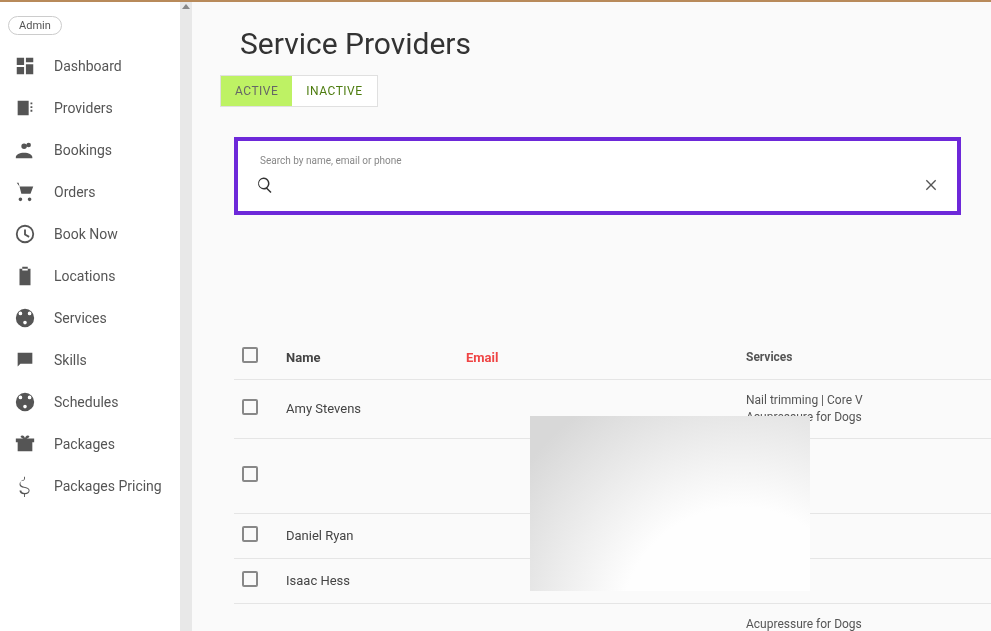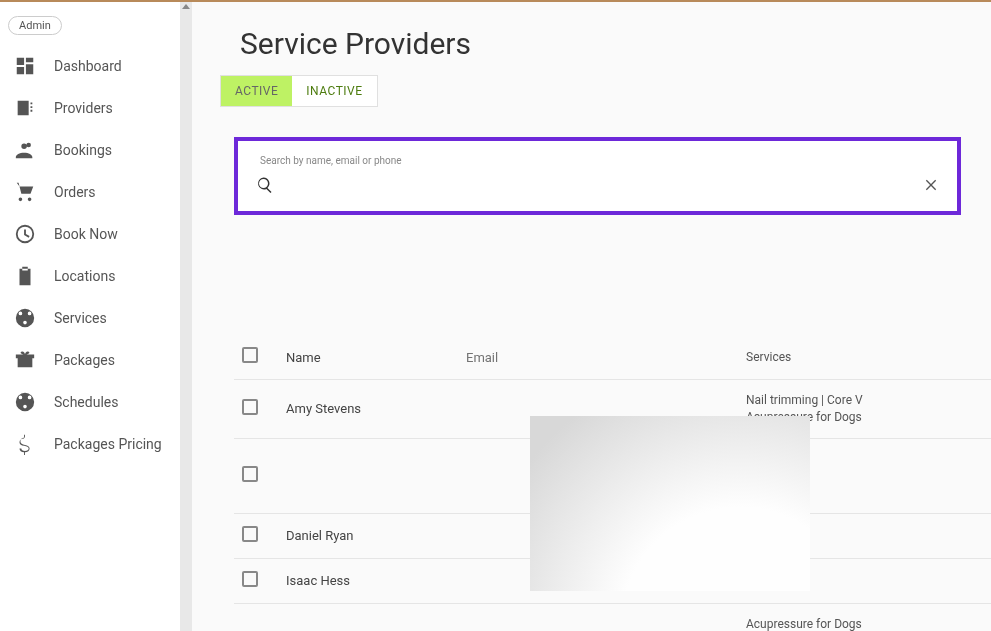--- a/index.html
+++ b/index.html
@@ -134,24 +134,24 @@
       margin-top: 120px;
       margin-right: 0;
       margin-left: 14px;
     }
     .thead, .trow {
       display: flex;
       align-items: center;
       border-bottom: 1px solid #e5e5e5;
       padding: 12px 8px;
     }
-    .thead { font-weight: 400; color: #333; }
+    .thead { font-weight: 700; color: #333; }
     .col-check { width: 44px; }
     .col-name { width: 180px; font-size: 13px; color: #444;}
-    .col-email { width: 280px; font-size: 13px; color: #737373;}
+    .col-email { width: 280px; font-size: 13px; color: #ef4444;}
     .col-services { flex: 1; font-size: 12px; color: #555; line-height: 1.4;}
     .checkbox {
       width: 16px; height: 16px;
       border: 2px solid #888;
       border-radius: 2px;
       display: inline-block;
       cursor: pointer;
     }
     .email-mask {
       position: absolute;
@@ -207,29 +207,35 @@
       <span class="nav-label">Locations</span>
     </div>
     <div class="nav-item">
       <svg class="icon" viewBox="0 0 24 24">
           <path d="M12 2a10 10 0 100 20 10 10 0 000-20zm-5 7a2 2 0 110-4 2 2 0 010 4zm5 10a2 2 0 110-4 2 2 0 010 4zm5-10a2 2 0 110-4 2 2 0 010 4z"></path>
         </svg>
       <span class="nav-label">Services</span>
     </div>
     <div class="nav-item">
       <svg class="icon" viewBox="0 0 24 24">
+          <path d="M4 4h16v12H7l-3 3zM7 8h10v2H7zm0 3h7v2H7z"></path>
+        </svg>
+      <span class="nav-label">Skills</span>
+    </div>
+    <div class="nav-item">
+      <svg class="icon" viewBox="0 0 24 24">
+          <path d="M12 2a10 10 0 100 20 10 10 0 000-20zm-5 7a2 2 0 110-4 2 2 0 010 4zm5 10a2 2 0 110-4 2 2 0 010 4zm5-10a2 2 0 110-4 2 2 0 010 4z"></path>
+        </svg>
+      <span class="nav-label">Schedules</span>
+    </div>
+    <div class="nav-item">
+      <svg class="icon" viewBox="0 0 24 24">
           <path d="M4 10h16v10H4zM2 6h20v4H2zM12 6c0-2 2-4 4-3s0 3-4 3zm0 0c0-2-2-4-4-3s0 3 4 3z"></path>
         </svg>
       <span class="nav-label">Packages</span>
-    </div>
-    <div class="nav-item">
-      <svg class="icon" viewBox="0 0 24 24">
-          <path d="M12 2a10 10 0 100 20 10 10 0 000-20zm-5 7a2 2 0 110-4 2 2 0 010 4zm5 10a2 2 0 110-4 2 2 0 010 4zm5-10a2 2 0 110-4 2 2 0 010 4z"></path>
-        </svg>
-      <span class="nav-label">Schedules</span>
     </div>
     <div class="nav-item">
       <svg class="icon" viewBox="0 0 24 24">
           <path d="M12 2v3c-3 0-5 1.5-5 4 0 2.5 2 3.5 5 4s5 1.5 5 4-2 4-5 4v3h-1v-3c-3 0-5-1.5-5-4h2c0 1.5 1.5 2.5 4 2.5s4-1 4-2.5-2-2.5-5-3-5-1.5-5-4 2-4 5-4V2z"></path>
         </svg>
       <span class="nav-label">Packages Pricing</span>
     </div>
   </aside>
 
   <div class="scroll-track">

